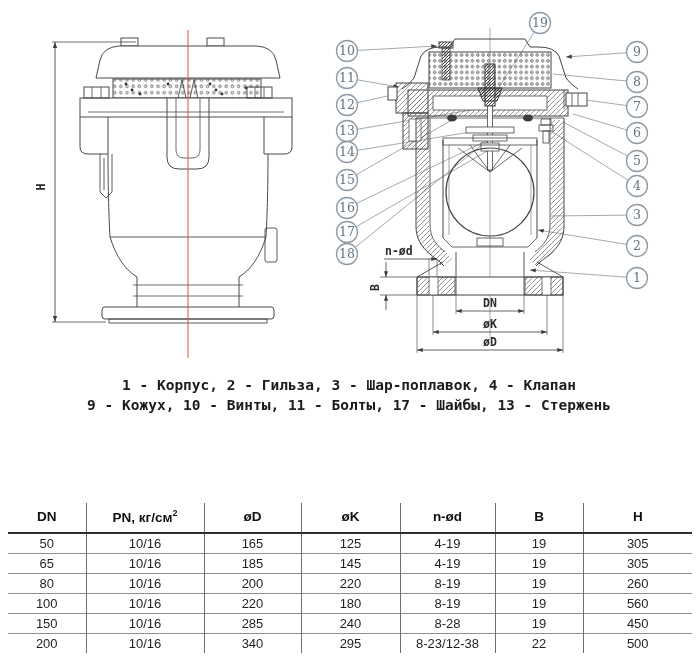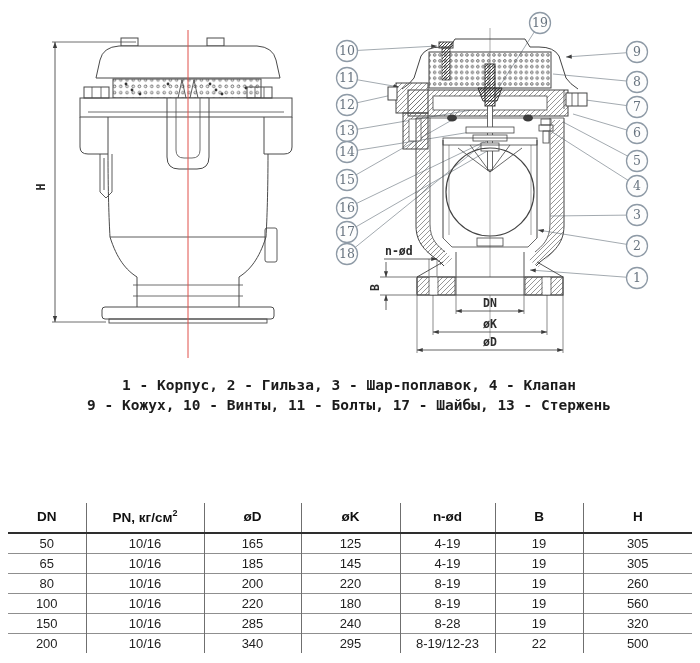--- a/index.html
+++ b/index.html
@@ -378,25 +378,25 @@
         <td>19</td>
         <td>560</td>
     </tr>
     <tr>
       <td>150</td>
         <td>10/16</td>
         <td>285</td>
         <td>240</td>
         <td>8-28</td>
         <td>19</td>
-        <td>320</td>
+        <td>450</td>
     </tr>
     <tr>
       <td>200</td>
         <td>10/16</td>
         <td>340</td>
         <td>295</td>
-        <td>8-19/12-23</td>
+        <td>8-23/12-38</td>
         <td>22</td>
         <td>500</td>
     </tr>
   </tbody>
 </table>
 
 </body></html>

